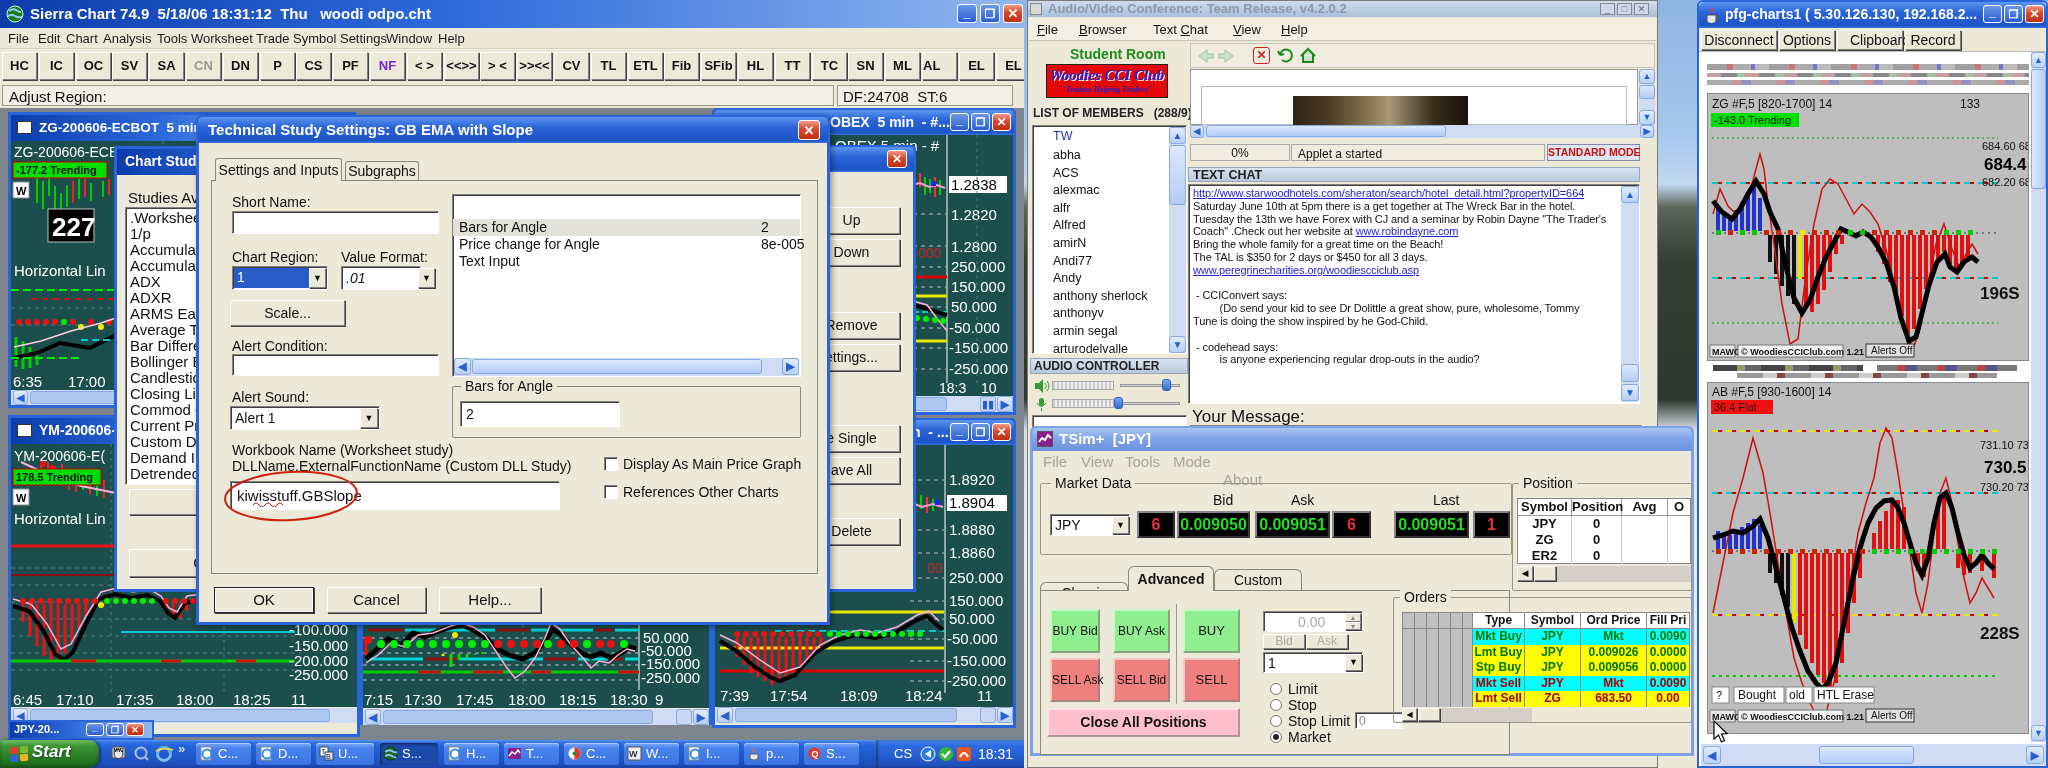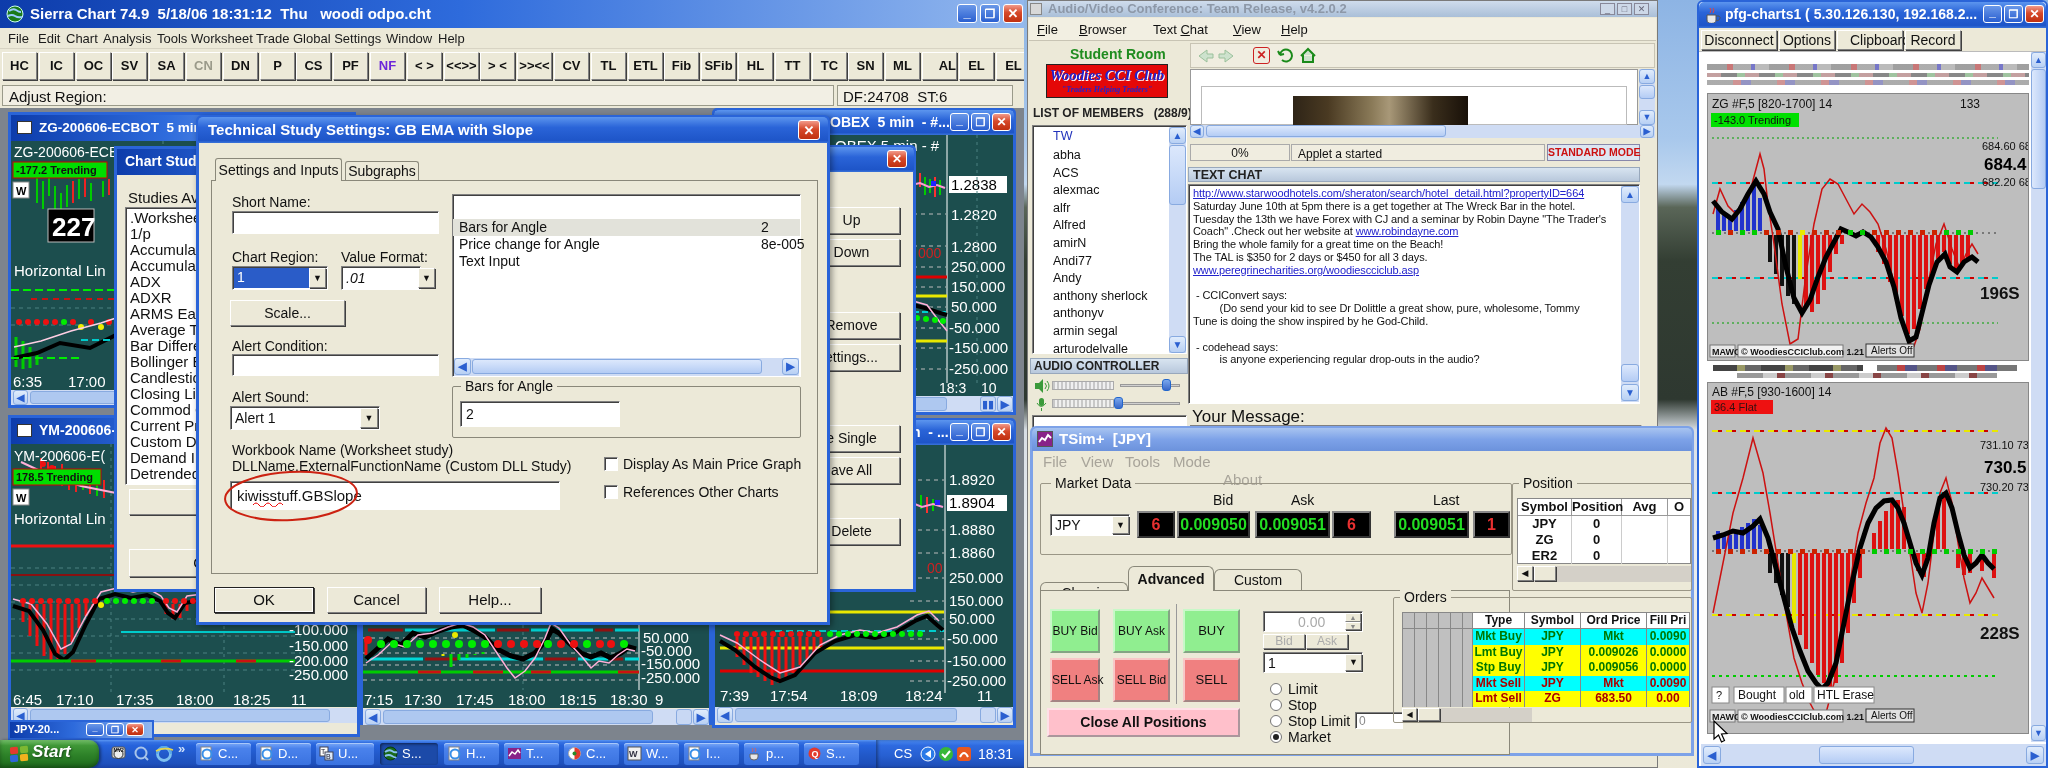--- a/index.html
+++ b/index.html
@@ -36,21 +36,21 @@
     </div>
 
     <div class="abs" style="left:0;top:28px;width:1024px;height:21px;background:#ECE9D8;font-size:13px;color:#1a1a1a;border-bottom:1px solid #d8d4c4;">
       <span class="abs" style="left:8px;top:3px;">File</span>
       <span class="abs" style="left:38px;top:3px;">Edit</span>
       <span class="abs" style="left:66px;top:3px;">Chart</span>
       <span class="abs" style="left:103px;top:3px;">Analysis</span>
       <span class="abs" style="left:157px;top:3px;">Tools</span>
       <span class="abs" style="left:191px;top:3px;">Worksheet</span>
       <span class="abs" style="left:256px;top:3px;">Trade</span>
-      <span class="abs" style="left:293px;top:3px;">Global Settings</span>
+      <span class="abs" style="left:293px;top:3px;">Symbol Settings</span>
       <span class="abs" style="left:386px;top:3px;">Window</span>
       <span class="abs" style="left:438px;top:3px;">Help</span>
     </div>
 
     <div class="abs" id="stoolbar" style="left:0;top:49px;width:1024px;height:34px;background:#ECE9D8;">
       <div class="abs btn3d" style="left:2px;top:3px;width:35px;height:28px;font-size:13px;font-weight:bold;text-align:center;line-height:26px;color:#111;">HC</div>
       <div class="abs btn3d" style="left:39px;top:3px;width:35px;height:28px;font-size:13px;font-weight:bold;text-align:center;line-height:26px;color:#111;">IC</div>
       <div class="abs btn3d" style="left:76px;top:3px;width:35px;height:28px;font-size:13px;font-weight:bold;text-align:center;line-height:26px;color:#111;">OC</div>
       <div class="abs btn3d" style="left:112px;top:3px;width:35px;height:28px;font-size:13px;font-weight:bold;text-align:center;line-height:26px;color:#111;">SV</div>
       <div class="abs btn3d" style="left:149px;top:3px;width:35px;height:28px;font-size:13px;font-weight:bold;text-align:center;line-height:26px;color:#111;">SA</div>
@@ -67,21 +67,21 @@
       <div class="abs btn3d" style="left:554px;top:3px;width:35px;height:28px;font-size:13px;font-weight:bold;text-align:center;line-height:26px;color:#111;">CV</div>
       <div class="abs btn3d" style="left:591px;top:3px;width:35px;height:28px;font-size:13px;font-weight:bold;text-align:center;line-height:26px;color:#111;">TL</div>
       <div class="abs btn3d" style="left:628px;top:3px;width:35px;height:28px;font-size:13px;font-weight:bold;text-align:center;line-height:26px;color:#111;">ETL</div>
       <div class="abs btn3d" style="left:664px;top:3px;width:35px;height:28px;font-size:13px;font-weight:bold;text-align:center;line-height:26px;color:#111;">Fib</div>
       <div class="abs btn3d" style="left:701px;top:3px;width:35px;height:28px;font-size:13px;font-weight:bold;text-align:center;line-height:26px;color:#111;">SFib</div>
       <div class="abs btn3d" style="left:738px;top:3px;width:35px;height:28px;font-size:13px;font-weight:bold;text-align:center;line-height:26px;color:#111;">HL</div>
       <div class="abs btn3d" style="left:775px;top:3px;width:35px;height:28px;font-size:13px;font-weight:bold;text-align:center;line-height:26px;color:#111;">TT</div>
       <div class="abs btn3d" style="left:812px;top:3px;width:35px;height:28px;font-size:13px;font-weight:bold;text-align:center;line-height:26px;color:#111;">TC</div>
       <div class="abs btn3d" style="left:848px;top:3px;width:35px;height:28px;font-size:13px;font-weight:bold;text-align:center;line-height:26px;color:#111;">SN</div>
       <div class="abs btn3d" style="left:885px;top:3px;width:35px;height:28px;font-size:13px;font-weight:bold;text-align:center;line-height:26px;color:#111;">ML</div>
-      <div class="abs btn3d" style="left:922px;top:3px;width:35px;height:28px;font-size:13px;font-weight:bold;text-align:right;line-height:26px;color:#111;">AL</div>
+      <div class="abs btn3d" style="left:922px;top:3px;width:35px;height:28px;font-size:13px;font-weight:bold;text-align:left;line-height:26px;color:#111;">AL</div>
       <div class="abs btn3d" style="left:959px;top:3px;width:35px;height:28px;font-size:13px;font-weight:bold;text-align:center;line-height:26px;color:#111;">EL</div>
       <div class="abs btn3d" style="left:996px;top:3px;width:35px;height:28px;font-size:13px;font-weight:bold;text-align:center;line-height:26px;color:#111;">EL</div>
     </div>
 
     <div class="abs" style="left:0;top:83px;width:1024px;height:25px;background:#ECE9D8;">
       <div class="abs" style="left:2px;top:2px;width:832px;height:21px;border:1px solid #9a9a8a;background:#f2efe4;font-size:15px;color:#111;">
           <span class="abs" style="left:6px;top:2px;">Adjust Region:</span>
         </div>
       <div class="abs" style="left:837px;top:2px;width:176px;height:21px;border:1px solid #9a9a8a;background:#f2efe4;font-size:15px;color:#111;">
           <span class="abs" style="left:5px;top:2px;">DF:24708&nbsp; ST:6</span>

